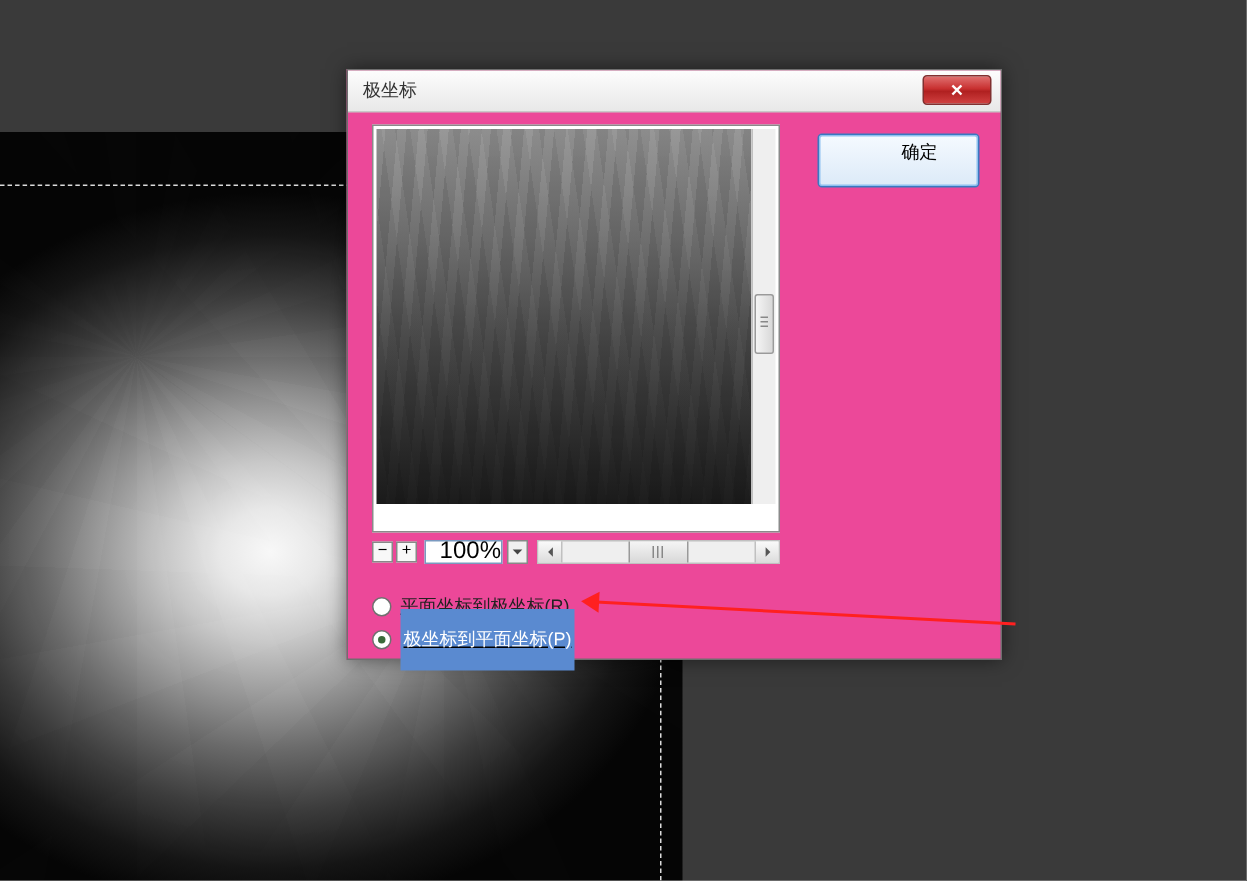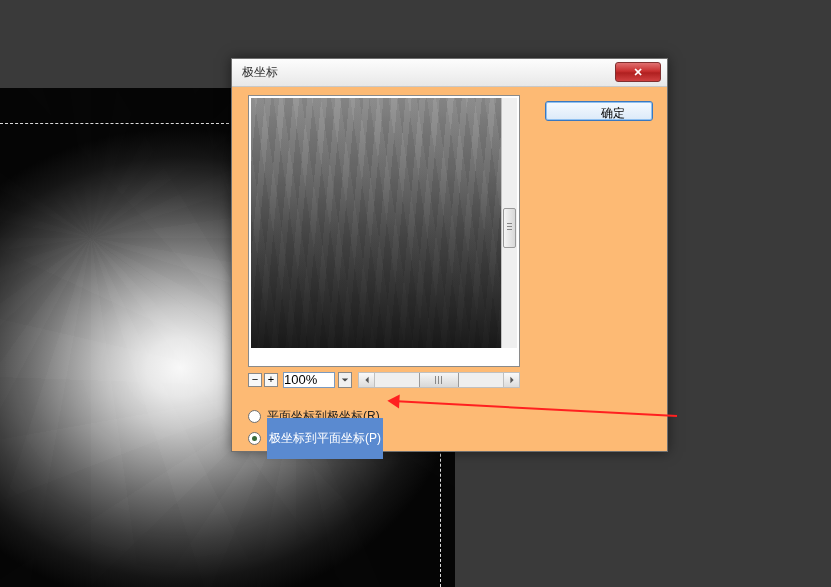--- a/index.html
+++ b/index.html
@@ -41,24 +41,24 @@
     border-style: dashed;
     border-color: #dcdcdc;
   }
   .marquee-top { left:0; top:123px; width:455px; border-width:1px 0 0 0; }
   .marquee-right { left:440px; top:123px; height:464px; border-width:0 0 0 1px; }
 
   
   .dialog {
     position: absolute;
     left: 231px;
-    top: 58px;
+    top: 46px;
     width: 437px;
     height: 394px;
-    background: #fdba74;
+    background: #ec4899;
     border: 1px solid #6f6f6f;
     box-shadow: 0 0 12px rgba(0,0,0,0.5);
   }
   .titlebar {
     height: 28px;
     background: linear-gradient(#fdfdfd, #e8e8e8);
     border-bottom: 1px solid #c8c8c8;
     display: flex;
     align-items: center;
     padding-left: 10px;
@@ -123,22 +123,22 @@
     display:flex; align-items:center;
   }
   .stepper {
     width:14px; height:14px;
     border:1px solid #888; background:#f8f8f8;
     font-size:11px; line-height:11px; text-align:center;
     margin-right:2px; cursor:pointer;
   }
   .zoom-field {
     width:52px; height:16px; border:1px solid #7a9ac0;
-    background:#fff; text-align:left; line-height:14px;
-    margin:0 3px; font-size:13px;
+    background:#fff; text-align:right; line-height:14px;
+    margin:0 3px; font-size:16px;
   }
   .zoom-dd {
     width:14px; height:16px; border:1px solid #888; background:#f0f0f0;
     display:flex; align-items:center; justify-content:center; cursor:pointer;
   }
   .zoom-dd svg { width:8px; height:8px; }
   .hscroll {
     flex:1; height:16px; margin-left:6px;
     background:#efefef; border:1px solid #c0c0c0;
     position:relative;
@@ -155,42 +155,42 @@
     background:linear-gradient(#f5f5f5,#d8d8d8);
     border-left:1px solid #9a9a9a; border-right:1px solid #9a9a9a;
   }
   .hscroll .hthumb::after{
     content:""; position:absolute; top:3px; bottom:3px; left:18px; width:1px;
     background:#888; box-shadow:-3px 0 0 #888, 3px 0 0 #888;
   }
 
   
   .options {
-    position:absolute; left:16px; top:318px;
+    position:absolute; left:16px; top:318px;text-decoration:underline;
   }
   .radio-row {
     display:flex; align-items:center; height:22px;
   }
   .radio {
     width:13px; height:13px; border:1px solid #707070; border-radius:50%;
     background:#fff; margin-right:6px; position:relative; cursor:pointer;
   }
   .radio.checked::after{
     content:""; position:absolute; left:3px; top:3px; width:5px; height:5px;
     background:#3a6a3a; border-radius:50%;
   }
   .radio-label { color:#222; }
   .radio-row.sel .radio-label { background:#5a8ad0; color:#fff; padding:12px 2px; }
 
   
   .side-buttons {
     position:absolute; right:14px; top:14px; width:108px;
   }
   .btn {
-    width:100%; height:20px;
+    width:100%; height:36px;
     border:1px solid #8a8a8a; border-radius:3px;
     background:linear-gradient(#fdfdfd,#e2e2e2);
     text-align:center; line-height:22px;
     margin-bottom:8px; cursor:pointer;padding-left:28px;
   }
   .btn.primary {
     border:1px solid #3a78c0;
     box-shadow: inset 0 0 0 1px #8fc0f0;
     background:linear-gradient(#f5faff,#dceaf8);
   }

